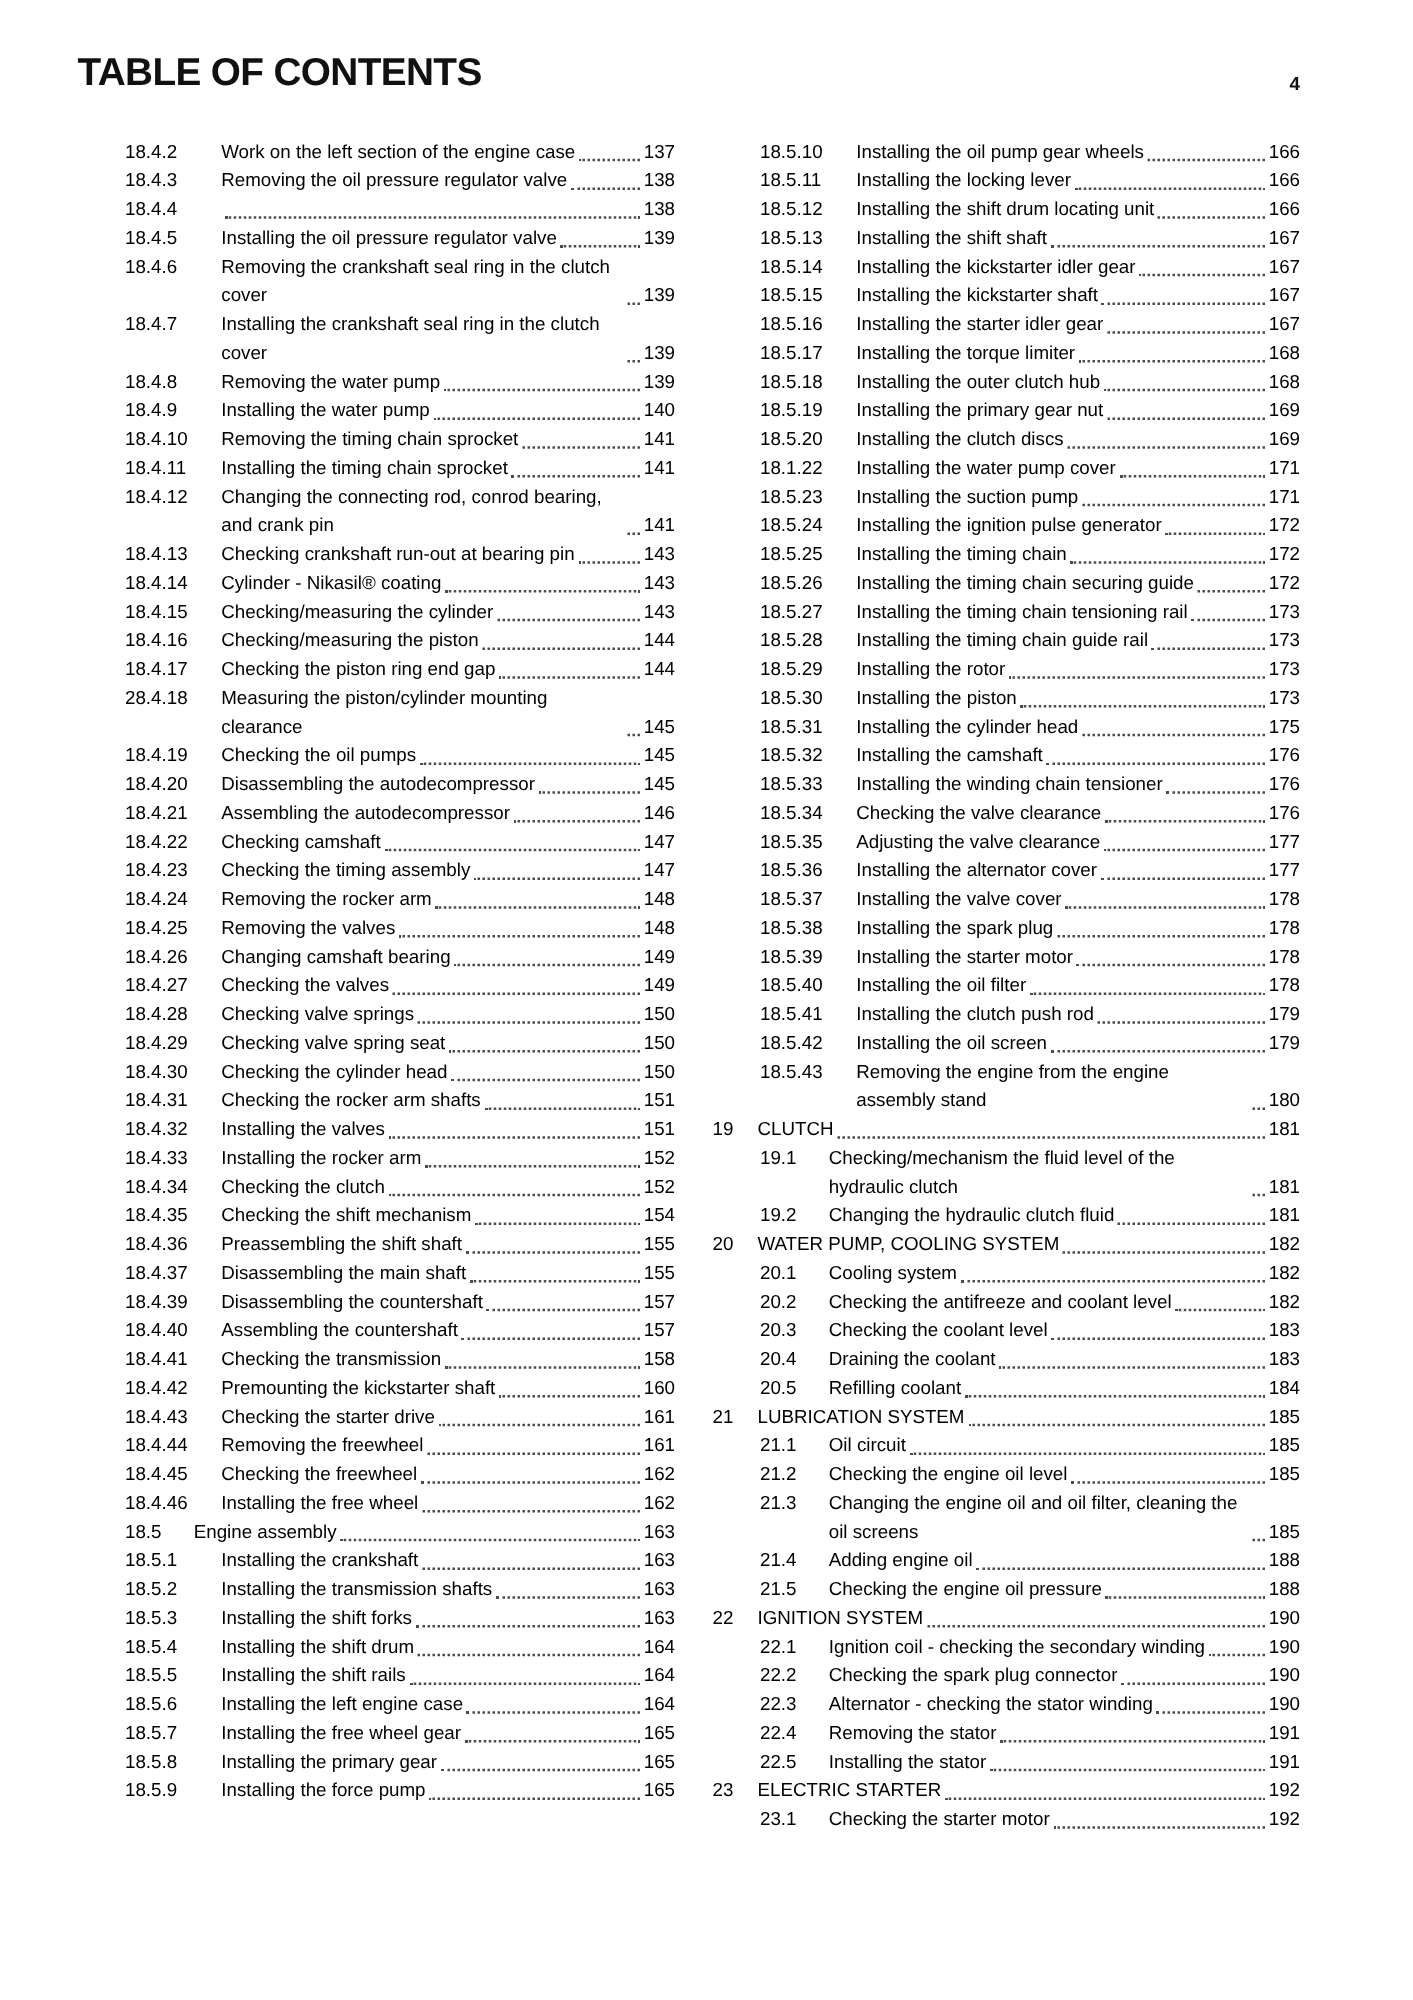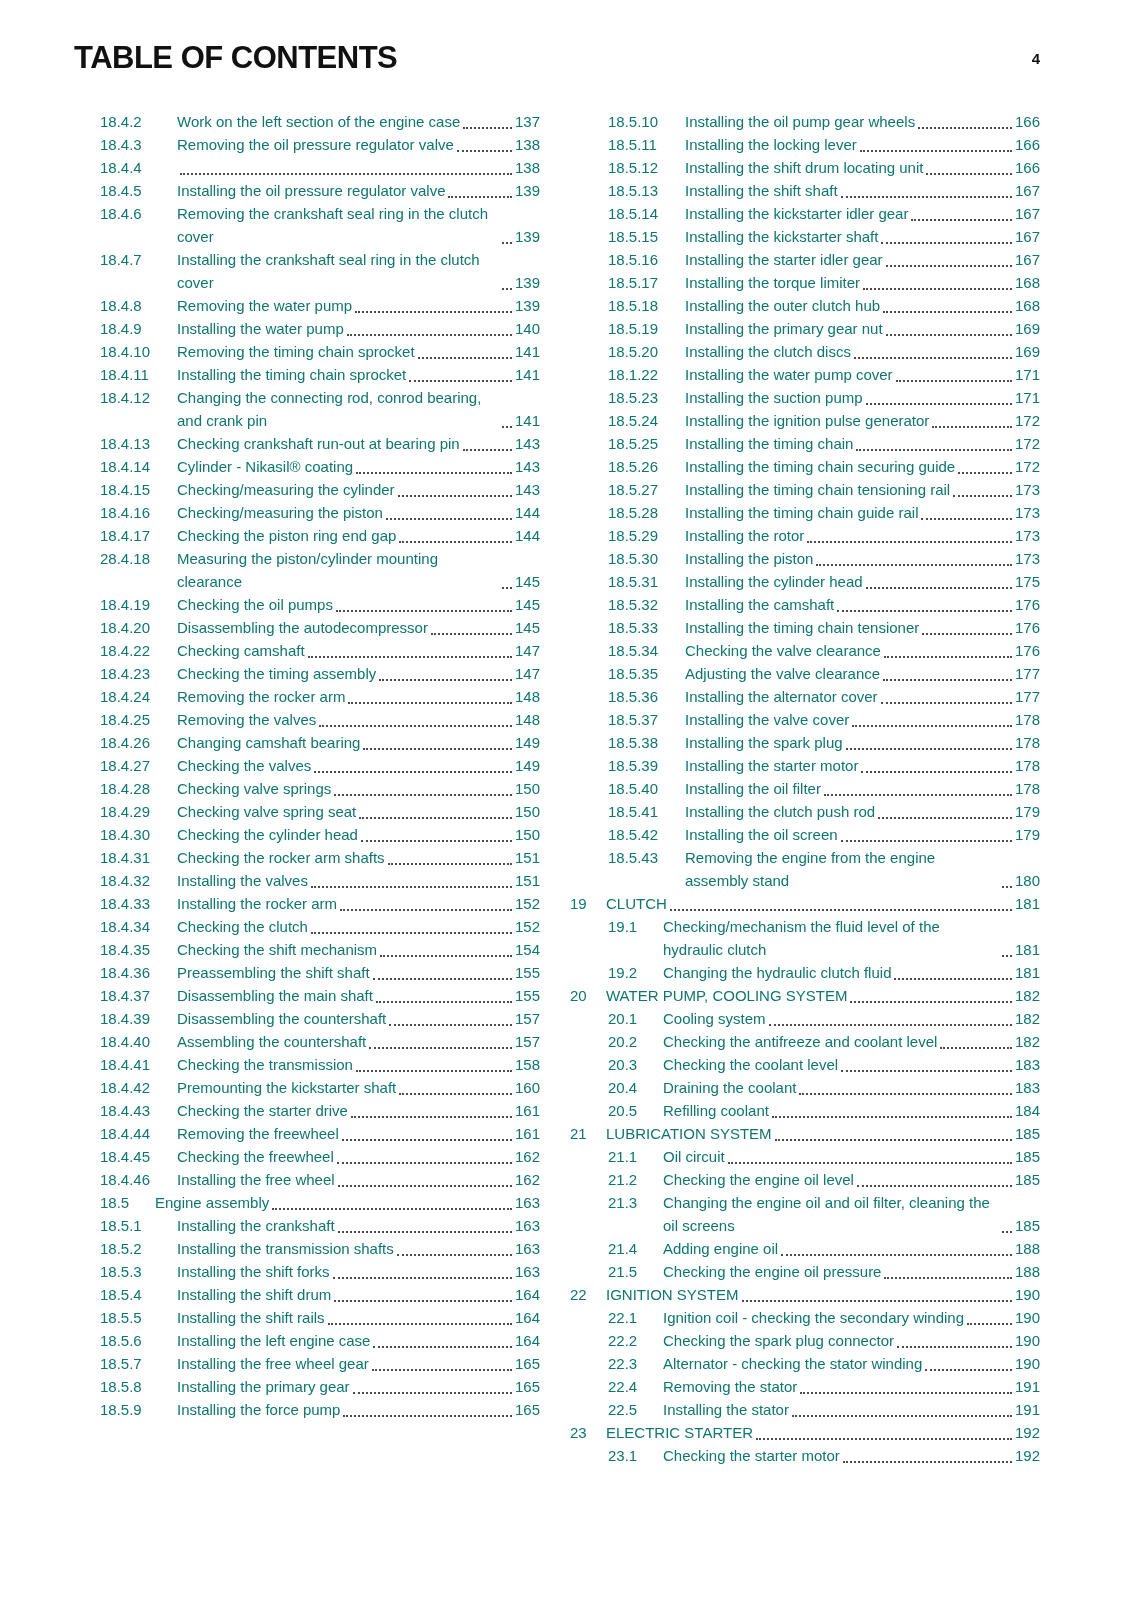--- a/index.html
+++ b/index.html
@@ -9,40 +9,39 @@
     height: 1600px;
     font-family: "Liberation Sans", sans-serif;
     color: #1c1c1c;
     position: relative;
     overflow: hidden;
   }
   .page { padding: 40px 90px 0 62px; }
   .header-row {
     display: flex;
     justify-content: space-between;
-    align-items: center;
-    margin-left: 12px;
+    align-items: flex-end;
   }
   .doc-title {
     font-size: 31px;
     font-weight: bold;
     letter-spacing: -0.5px;
     color: #111;
   }
   .page-number {
     font-size: 15px;
     font-weight: bold;
     color: #111;
   }
   .columns {
     display: flex;
     gap: 30px;
     margin-top: 34px;
   }
-  .col { font-size: 15px; line-height: 23px; color: #0f766e; }
+  .col { font-size: 15px; line-height: 23px; color: #000000; }
   .col-left  { width: 478px; flex: 0 0 478px; }
   .col-right { width: 470px; flex: 0 0 470px; }
 
   .toc-entry { display: flex; align-items: flex-end; }
   .toc-num   { align-self: flex-start; flex: 0 0 auto; }
   .toc-title { flex: 0 1 auto; }
   .toc-leader {
     flex: 1 1 10px;
     min-width: 10px;
     border-bottom: 2px dotted #4b4b4b;
@@ -171,20 +170,26 @@
           <span class="toc-leader"></span>
           <span class="toc-page">145</span>
         </div>
         <div class="toc-entry lvl3">
           <span class="toc-num">18.4.20</span>
           <span class="toc-title">Disassembling the autodecompressor</span>
           <span class="toc-leader"></span>
           <span class="toc-page">145</span>
         </div>
         <div class="toc-entry lvl3">
+          <span class="toc-num">18.4.21</span>
+          <span class="toc-title">Assembling the autodecompressor</span>
+          <span class="toc-leader"></span>
+          <span class="toc-page">146</span>
+        </div>
+        <div class="toc-entry lvl3">
           <span class="toc-num">18.4.22</span>
           <span class="toc-title">Checking camshaft</span>
           <span class="toc-leader"></span>
           <span class="toc-page">147</span>
         </div>
         <div class="toc-entry lvl3">
           <span class="toc-num">18.4.23</span>
           <span class="toc-title">Checking the timing assembly</span>
           <span class="toc-leader"></span>
           <span class="toc-page">147</span>
@@ -510,21 +515,21 @@
           <span class="toc-page">175</span>
         </div>
         <div class="toc-entry lvl3">
           <span class="toc-num">18.5.32</span>
           <span class="toc-title">Installing the camshaft</span>
           <span class="toc-leader"></span>
           <span class="toc-page">176</span>
         </div>
         <div class="toc-entry lvl3">
           <span class="toc-num">18.5.33</span>
-          <span class="toc-title">Installing the timing chain tensioner</span>
+          <span class="toc-title">Installing the winding chain tensioner</span>
           <span class="toc-leader"></span>
           <span class="toc-page">176</span>
         </div>
         <div class="toc-entry lvl3">
           <span class="toc-num">18.5.34</span>
           <span class="toc-title">Checking the valve clearance</span>
           <span class="toc-leader"></span>
           <span class="toc-page">176</span>
         </div>
         <div class="toc-entry lvl3">

